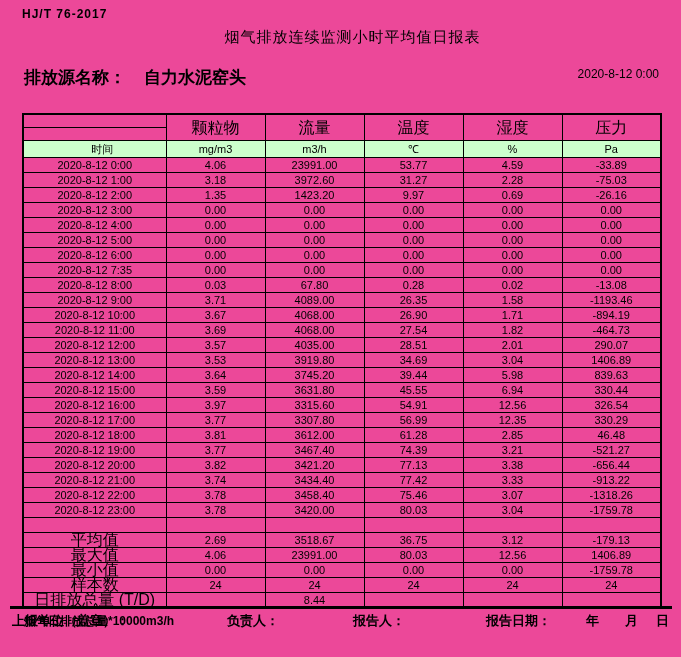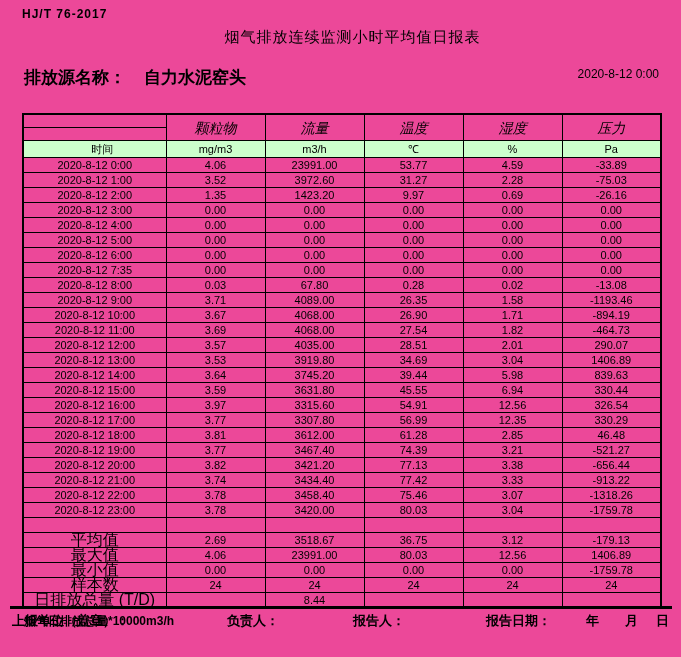--- a/index.html
+++ b/index.html
@@ -12,21 +12,21 @@
   .src-name{margin-left:18px;}
   .dt{position:absolute;top:67px;right:22px;font-size:12px;font-weight:normal;}
 
   table.report{position:absolute;left:22px;top:113px;width:638px;
                border-collapse:collapse;table-layout:fixed;
                font-size:11px;}
   table.report{border:2px solid #000;}
   table.report td{border:1px solid #000;text-align:center;padding:0;
                   height:14px;line-height:14px;white-space:nowrap;overflow:hidden;}
   tr.hrow td{height:12px;line-height:12px;}
-  td.colhead{font-size:14px;height:26px;line-height:26px;font-style:italic;}
+  td.colhead{font-size:16px;height:26px;line-height:26px;}
   tr.unitrow td{height:16px;line-height:16px;}
   tr.spacer td{height:14px;}
   td.sum-label{font-size:16px;}
 
   .thick-rule{position:absolute;left:10px;top:606px;width:662px;height:3px;background:#000;}
   .foot-note{position:absolute;left:24px;top:613px;font-size:12px;font-weight:bold;}
   .foot-line{position:absolute;left:0;top:612px;width:681px;height:18px;
              font-size:13px;font-weight:bold;}
   .foot-line span{position:absolute;top:0;}
   .f-unit{left:12px;}
@@ -82,21 +82,21 @@
         <tr>
           <td>2020-8-12 0:00</td>
           <td>4.06</td>
           <td>23991.00</td>
           <td>53.77</td>
           <td>4.59</td>
           <td>-33.89</td>
         </tr>
         <tr>
           <td>2020-8-12 1:00</td>
-          <td>3.52</td>
+          <td>3.18</td>
           <td>3972.60</td>
           <td>31.27</td>
           <td>2.28</td>
           <td>-75.03</td>
         </tr>
         <tr>
           <td>2020-8-12 2:00</td>
           <td>1.35</td>
           <td>1423.20</td>
           <td>9.97</td>

